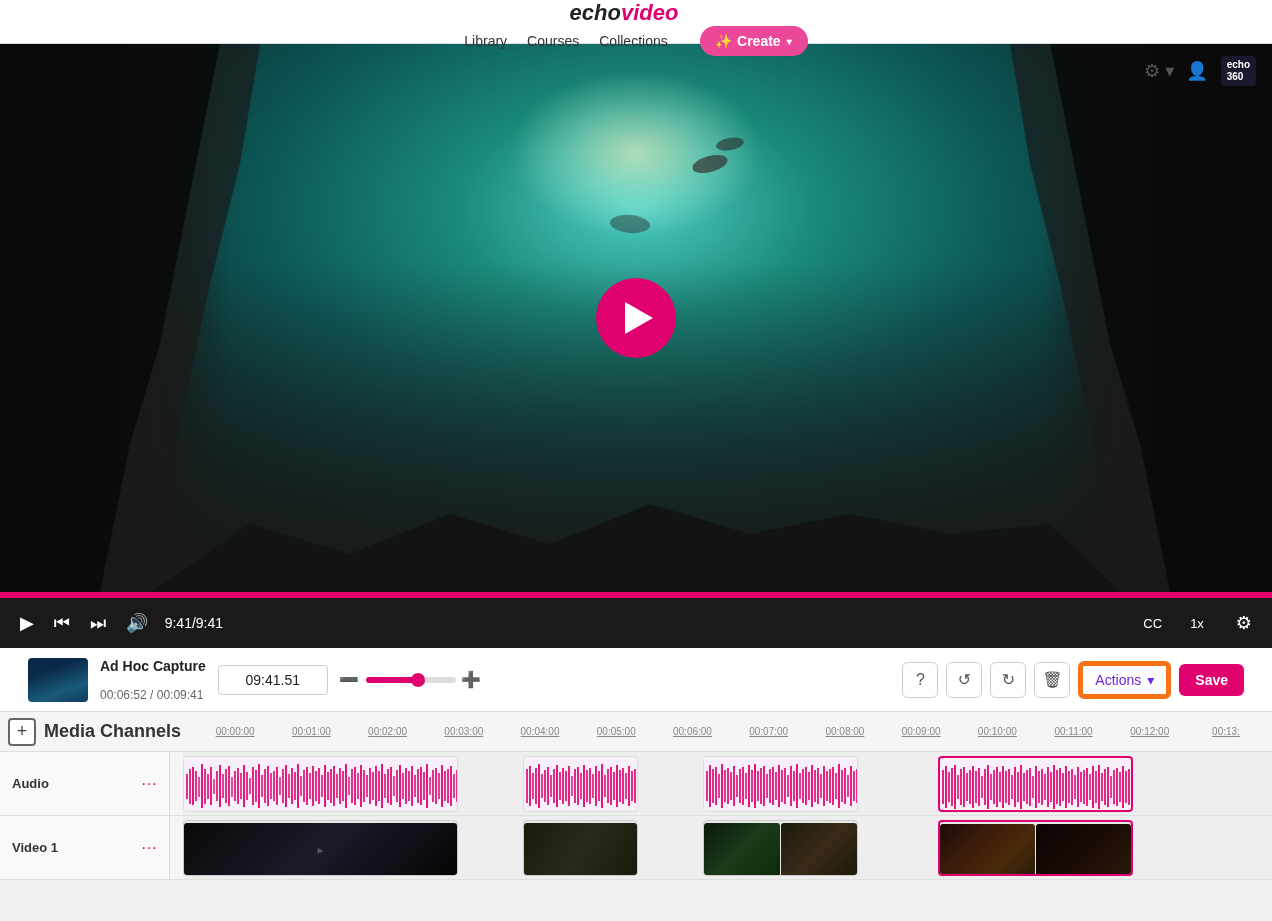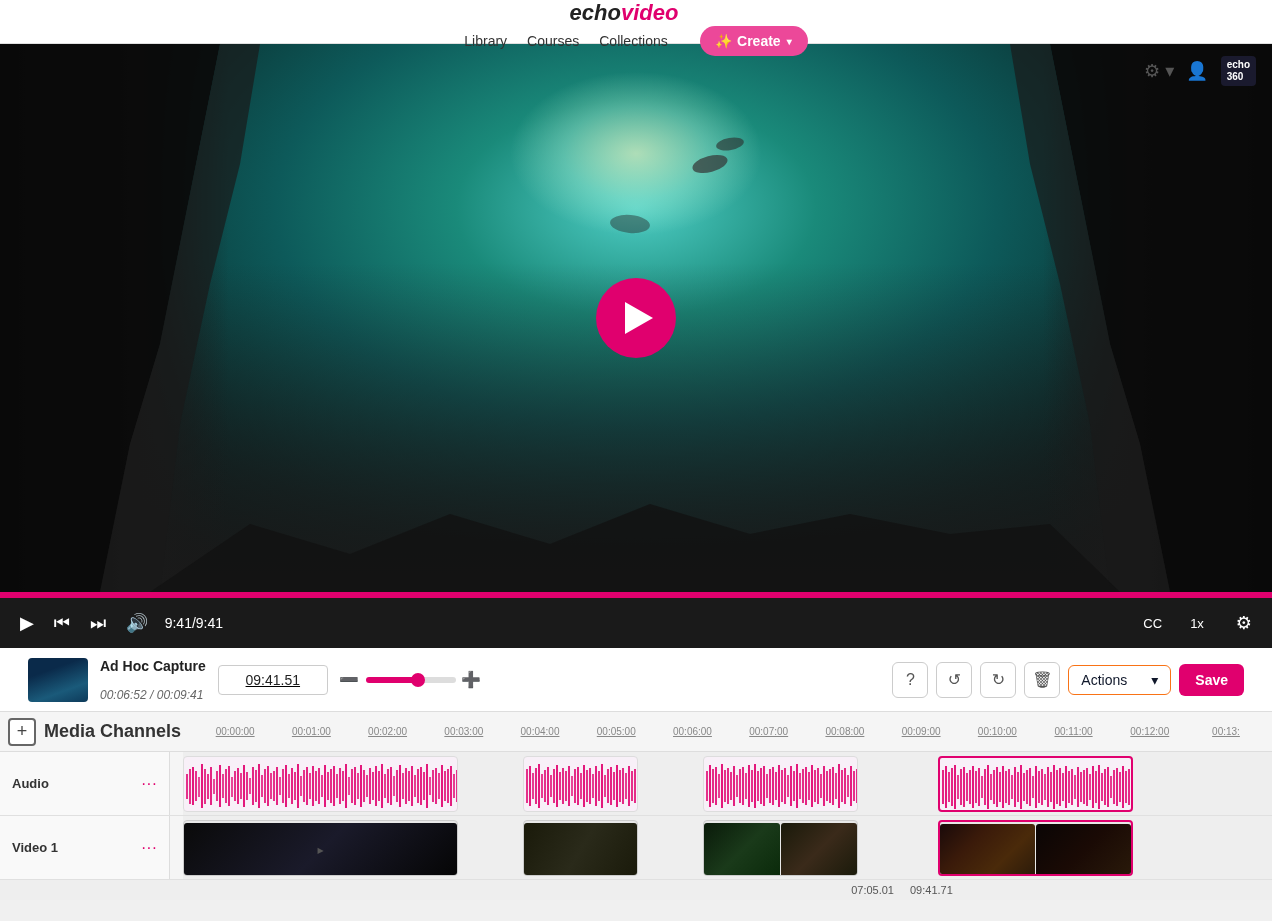--- a/index.html
+++ b/index.html
@@ -93,22 +93,22 @@
     .media-thumb {
       width: 60px; height: 44px; background: linear-gradient(135deg, #1a3a5c, #2a6a8a);
       border-radius: 4px; overflow: hidden; flex-shrink: 0;
     }
     .media-thumb-inner {
       width: 100%; height: 100%;
       background: linear-gradient(160deg, #0a2a4a 30%, #1a5a7a 70%, #0d3a5a 100%);
     }
     .media-info { flex: 0 0 auto; }
     .media-title { font-size: 14px; font-weight: 600; color: #222; }
-    .media-time { font-size: 12px; color: #666; margin-top: 14px; font-style: italic; }
-    .time-input-wrap { display: flex; align-items: flex-end; text-decoration: underline; }
+    .media-time { font-size: 12px; color: #666; margin-top: 14px; }
+    .time-input-wrap { display: flex; align-items: flex-end; }
     .time-input {
       border: 1px solid #ccc; border-radius: 4px; padding: 6px 10px;
       font-size: 14px; width: 110px; text-align: center; color: #222;
     }
     .volume-controls { display: flex; align-items: center; gap: 6px; }
     .vol-btn { background: none; border: none; cursor: pointer; color: #888; font-size: 16px; }
     .vol-slider {
       width: 90px; height: 6px; border-radius: 3px; position: relative;
       background: linear-gradient(90deg, #e0006e 0%, #e0006e 60%, #ddd 60%);
       cursor: pointer;
@@ -117,23 +117,23 @@
       width: 14px; height: 14px; background: #e0006e; border-radius: 50%;
       position: absolute; top: 50%; left: 58%; transform: translate(-50%, -50%);
     }
     .editor-actions { margin-left: auto; display: flex; align-items: center; gap: 8px; }
     .icon-btn {
       width: 36px; height: 36px; border: 1px solid #ccc; border-radius: 6px;
       background: #fff; cursor: pointer; display: flex; align-items: center; justify-content: center;
       font-size: 16px; color: #555;
     }
     .actions-btn {
-      display: flex; align-items: center; gap: 24px;
-      border: 1px solid #f97316; border-radius: 6px; padding: 6px 12px;
-      background: #fff; cursor: pointer; font-size: 14px; font-weight: 500; color: #0f172a;
+      display: flex; align-items: center; gap: 6px;
+      border: 5px solid #f97316; border-radius: 6px; padding: 6px 12px;
+      background: #fff; cursor: pointer; font-size: 14px; font-weight: 500; color: #6d28d9;
     }
     .save-btn {
       background: #e0006e; color: #fff; border: none; border-radius: 6px;
       padding: 8px 16px; font-size: 14px; font-weight: 600; cursor: pointer;
     }
 
     
     .timeline-container { background: #f5f5f5; overflow: hidden; }
     .timeline-header { display: flex; align-items: center; height: 40px; background: #f5f5f5; padding: 0 8px; border-bottom: 1px solid #ddd; }
     .add-channel-btn {
@@ -594,17 +594,13 @@
 
       <div class="clip video-clip selected-clip" style="left:755px;width:195px;height:56px;">
         <div style="position:absolute;top:2px;left:0;right:0;height:54px;overflow:hidden;display:flex;gap:1px;">
           <div style="flex:1;background:linear-gradient(135deg,#1a0a0a,#3a1a0a,#4a2a0a,#2a1a0a);border-radius:3px;"></div>
           <div style="flex:1;background:linear-gradient(135deg,#0a0505,#1a0a05,#2a1a0a);border-radius:3px;"></div>
         </div>
       </div>
     </div>
   </div>
 
-  <div class="time-markers">
-    <span style="flex:4;text-align:right;padding-right:8px;font-size:11px;color:#555;">07:05.01</span>
-    <span style="flex:2;text-align:left;padding-left:8px;font-size:11px;color:#555;">09:41.71</span>
-  </div>
 </div>
 
 </body></html>

